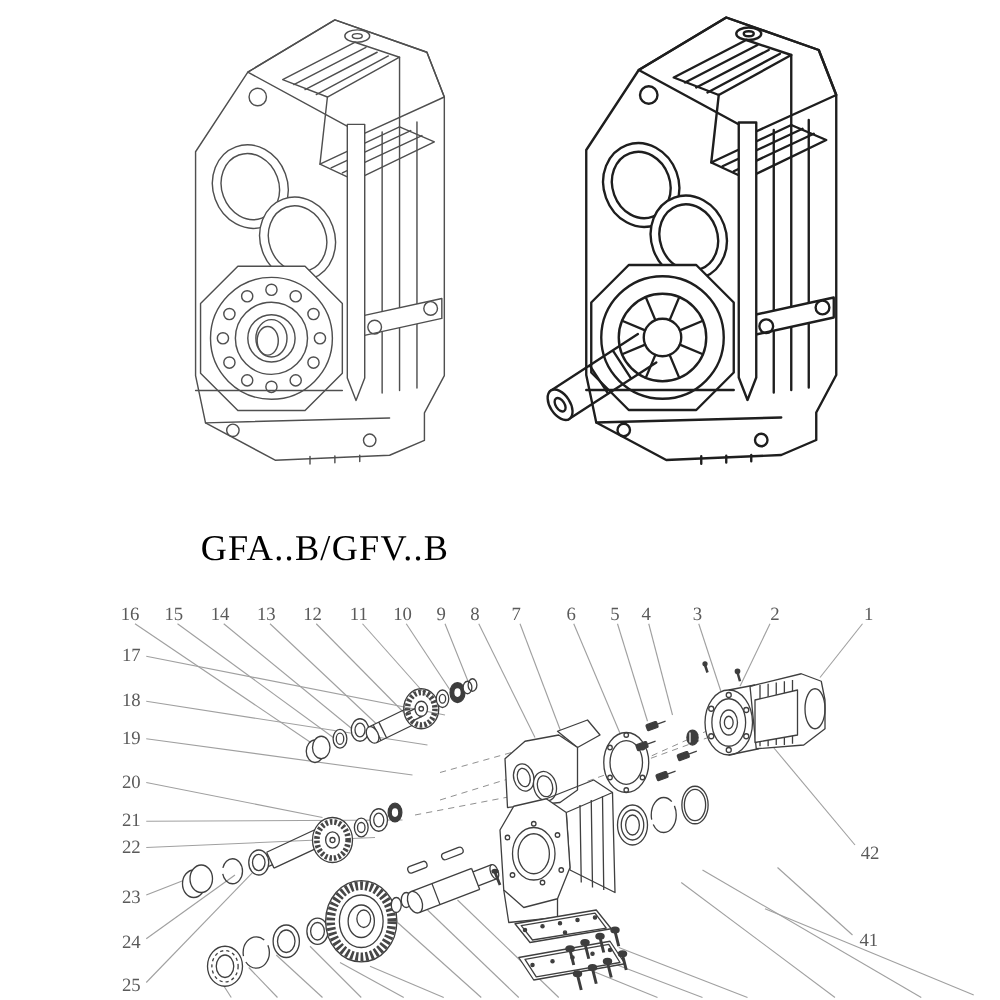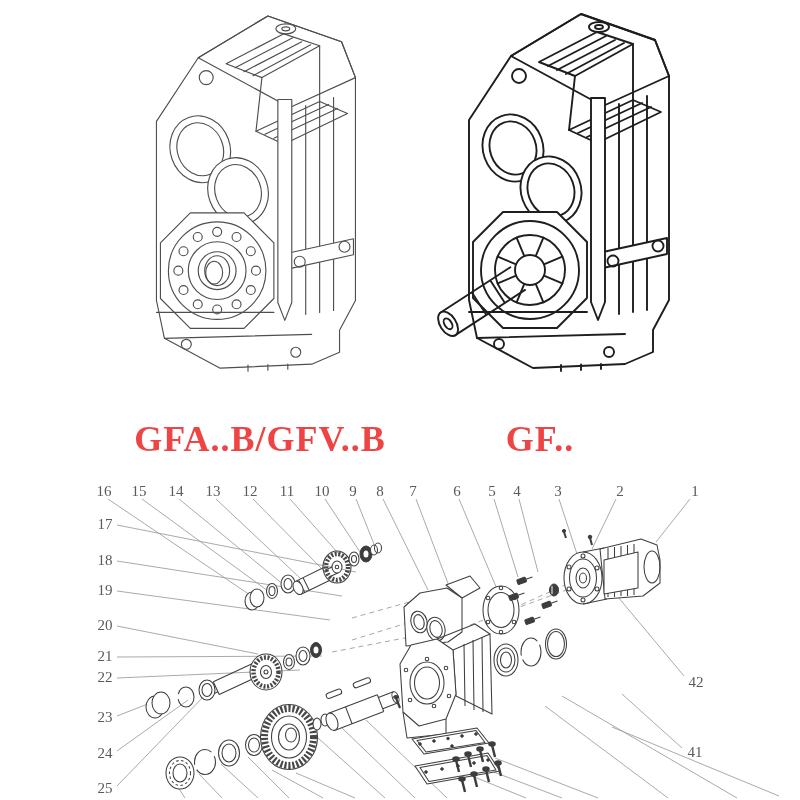--- a/index.html
+++ b/index.html
@@ -7,21 +7,21 @@
   }
   html,body{margin:0;padding:0;background:#fff;}
   .page{position:relative;width:800px;height:800px;background:#fff;overflow:hidden;
         font-family:"Liberation Serif","DejaVu Serif",serif;}
   svg{position:absolute;overflow:visible;}
   
   .hleft use,.hleft .ov{stroke:#4f4f4f;stroke-width:1.15;fill:none;stroke-linejoin:round;stroke-linecap:round;}
   .hright use,.hright .ov{stroke:#1e1e1e;stroke-width:1.9;fill:none;stroke-linejoin:round;stroke-linecap:round;}
   
   .model-label{position:absolute;top:416px;height:46px;display:flex;align-items:center;justify-content:center;
-      font-weight:700;font-size:36px;color:#ef4444;letter-spacing:1px;white-space:nowrap;}
+      font-weight:400;font-size:29px;color:#000000;letter-spacing:1px;white-space:nowrap;}
   #label-left{left:108px;width:304px;}
   #label-right{left:478px;width:124px;}
   
   .ld{stroke:var(--leader);stroke-width:0.9;fill:none;}
   .dsh{stroke:#909090;stroke-width:0.8;stroke-dasharray:5 4;fill:none;}
   .pt{stroke:var(--line);stroke-width:1.05;fill:none;stroke-linejoin:round;}
   .ptw{stroke:var(--line);stroke-width:1.05;fill:#fff;stroke-linejoin:round;}
   .dk{stroke:var(--dark);fill:var(--dark);}
   #callout-layer text{font:15px "Liberation Serif","DejaVu Serif",serif;fill:var(--callout);text-anchor:middle;}
 </style>
@@ -110,21 +110,20 @@
                M124.7,256.1 L132.4,237.7 M132.9,264.3 L151.3,256.6"></path>
       <g transform="rotate(-33 119 270)">
         <path d="M20,257 L104,257 M20,284 L104,284 M58,257 L58,284 M80,257 L80,284"></path>
         <ellipse cx="21" cy="270.5" rx="8" ry="13.5" fill="#fff"></ellipse>
         <ellipse cx="21" cy="270.5" rx="3.5" ry="6"></ellipse>
       </g>
     </g>
   </svg>
 
   <div class="model-label" id="label-left">GFA..B/GFV..B</div>
-  <div class="model-label" id="label-right">GF..</div>
 
   <svg style="left:85px;top:475px;width:700px;height:325px" viewBox="85 475 700 325">
 
     <g class="dsh">
       <path d="M352,618 L470,585"></path>
         <path d="M352,640 L462,606"></path>
       <path d="M470,625 L572,588"></path>
         <path d="M505,612 L565,585"></path>
       <path d="M332,652 L415,636"></path>
     </g>

